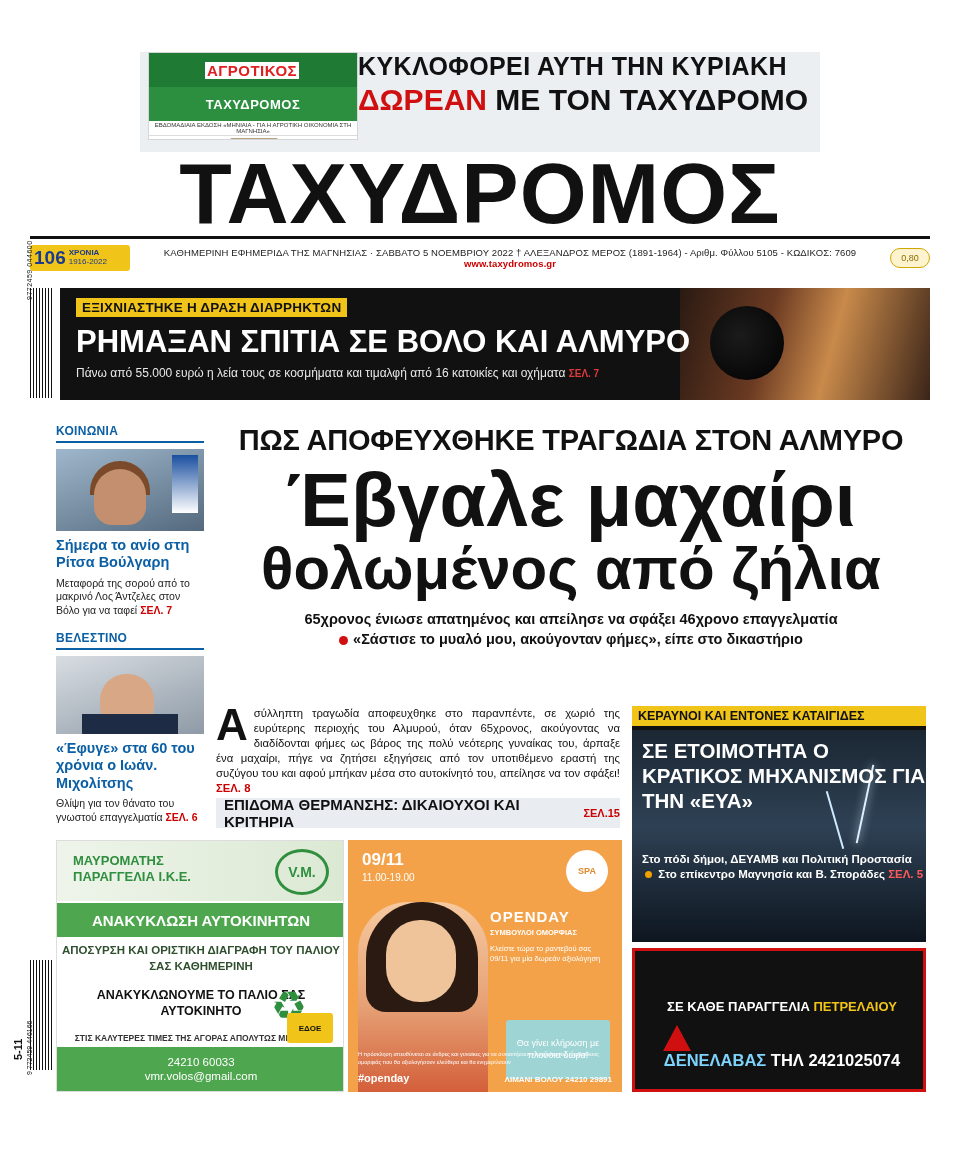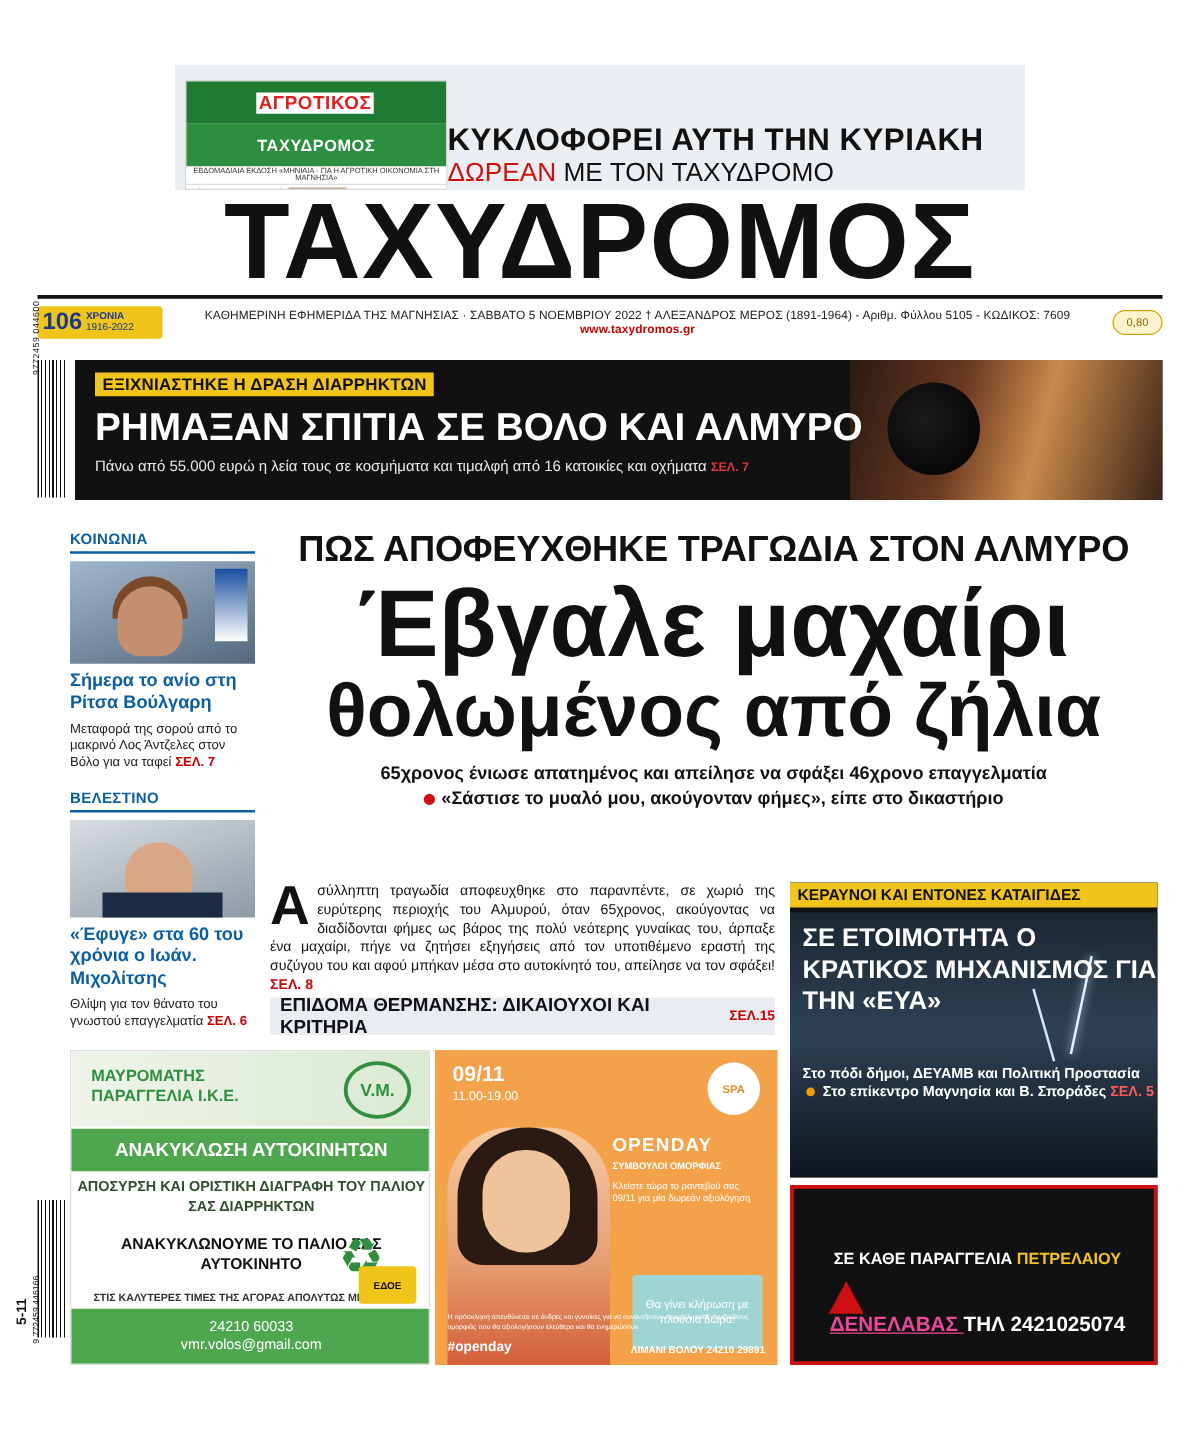--- a/index.html
+++ b/index.html
@@ -10,38 +10,38 @@
     font-family: "Liberation Sans", sans-serif;
     color: #111;
     overflow: hidden;
     position: relative;
   }
   .page { width:960px; height:1152px; position:relative; }
 
   
   .promo {
     position:absolute; left:140px; top:52px; width:680px; height:100px;
-    background:#eceff1; display:flex; align-items:flex-end;
+    background:#eceff1; display:flex; align-items:flex-start;
   }
   .promo-thumb {
     width:210px; height:88px; margin-left:8px;
     background:#fff; border:1px solid #d4d7da; position:relative; overflow:hidden;
   }
   .pt-head {
     height:34px; background:#1f7a33; color:#fff; font-size:15px; font-weight:bold;
     display:flex; align-items:center; justify-content:center; letter-spacing:.5px;
   }
   .pt-head .red { color:#e02020; background:#fff; padding:0 2px; margin-right:2px;}
   .pt-sub { font-size:6px; color:#333; text-align:center; padding:1px 2px; border-bottom:1px solid #ddd;}
   .pt-body { display:flex; font-size:8px; padding:2px;}
   .pt-body .txt { font-weight:bold; font-size:10px; color:#111; }
   .pt-photo { width:48px;height:28px;background:#b9a07c;border-radius:2px;margin-left:4px;}
   .promo-text { margin-left:0; line-height:1.18; }
   .promo-line1 { font-size:25px; font-weight:bold; letter-spacing:.4px; }
-  .promo-line2 { font-size:21px; font-weight:normal; }
+  .promo-line2 { font-size:30px; font-weight:bold; }
   .promo-line2 .red { color:#d01010; }
 
   
   .masthead {
     position:absolute; left:0; top:150px; width:960px; text-align:center;
     font-size:86px; font-weight:bold; letter-spacing:1px; line-height:1;
   }
   .masthead-rule { position:absolute; left:30px; top:236px; width:900px; height:3px; background:#111; }
 
   
@@ -193,21 +193,21 @@
   .ad2 .tiny { position:absolute; left:10px; bottom:26px; width:254px; color:#fff; font-size:5.5px; line-height:1.35;}
   .ad2 .hash { position:absolute; left:10px; bottom:8px; color:#fff; font-size:11px; font-weight:bold;}
   .ad2 .port { position:absolute; right:10px; bottom:8px; color:#fff; font-size:8px; font-weight:bold;}
 
   .ad3 { position:absolute; left:632px; top:948px; width:294px; height:144px; background:#111; border:3px solid #d01010; overflow:hidden;}
   .ad3 .l1 { position:absolute; left:0; top:8px; width:294px; text-align:center; font-size:29px; font-weight:bold; color:#fff;}
   .ad3 .l1 .red{color:#ff2a2a;}
   .ad3 .l2 { position:absolute; left:0; top:48px; width:294px; text-align:center; font-size:13px; font-weight:bold; color:#fff;}
   .ad3 .l2 .y{color:#f0c419;}
   .ad3 .l3 { position:absolute; left:0; top:100px; width:294px; text-align:center; font-size:16.5px; font-weight:bold; color:#fff;}
-  .ad3 .l3 .red{color:#ec4899;text-decoration:underline;}
+  .ad3 .l3 .red{color:#7dd3fc;}
   .ad3 .arrow{position:absolute; left:28px; top:74px; width:0;height:0;border-left:14px solid transparent;
                border-right:14px solid transparent;border-bottom:26px solid #d01010;}
 </style>
 </head>
 <body>
 
 <div class="page">
 
   <div class="promo">
     <div class="promo-thumb">
@@ -334,21 +334,21 @@
   </div>
 
   <div class="ad1">
     <div class="band"></div>
     <div class="t1">
       <span style="display:block">ΜΑΥΡΟΜΑΤΗΣ</span>
       <span style="display:block">ΠΑΡΑΓΓΕΛΙΑ Ι.Κ.Ε.</span>
     </div>
     <div class="vm">V.M.</div>
     <div class="green-bar">ΑΝΑΚΥΚΛΩΣΗ ΑΥΤΟΚΙΝΗΤΩΝ</div>
-    <div class="t2">ΑΠΟΣΥΡΣΗ ΚΑΙ ΟΡΙΣΤΙΚΗ ΔΙΑΓΡΑΦΗ ΤΟΥ ΠΑΛΙΟΥ ΣΑΣ ΔΙΑΡΡΗΚΤΩΝ</div>
+    <div class="t2">ΑΠΟΣΥΡΣΗ ΚΑΙ ΟΡΙΣΤΙΚΗ ΔΙΑΓΡΑΦΗ ΤΟΥ ΠΑΛΙΟΥ ΣΑΣ ΚΑΘΗΜΕΡΙΝΗ</div>
     <div class="t3">ΑΝΑΚΥΚΛΩΝΟΥΜΕ ΤΟ ΠΑΛΙΟ ΣΑΣ ΑΥΤΟΚΙΝΗΤΟ</div>
     <div class="recy">♻</div>
     <div class="t4">ΣΤΙΣ ΚΑΛΥΤΕΡΕΣ ΤΙΜΕΣ ΤΗΣ ΑΓΟΡΑΣ ΑΠΟΛΥΤΩΣ ΜΕΤΡΗΤΟΙΣ</div>
     <div class="eshop">ΕΔΟΕ</div>
     <div class="foot">
       <span>24210 60033</span>
       <span>vmr.volos@gmail.com</span>
     </div>
   </div>
 

